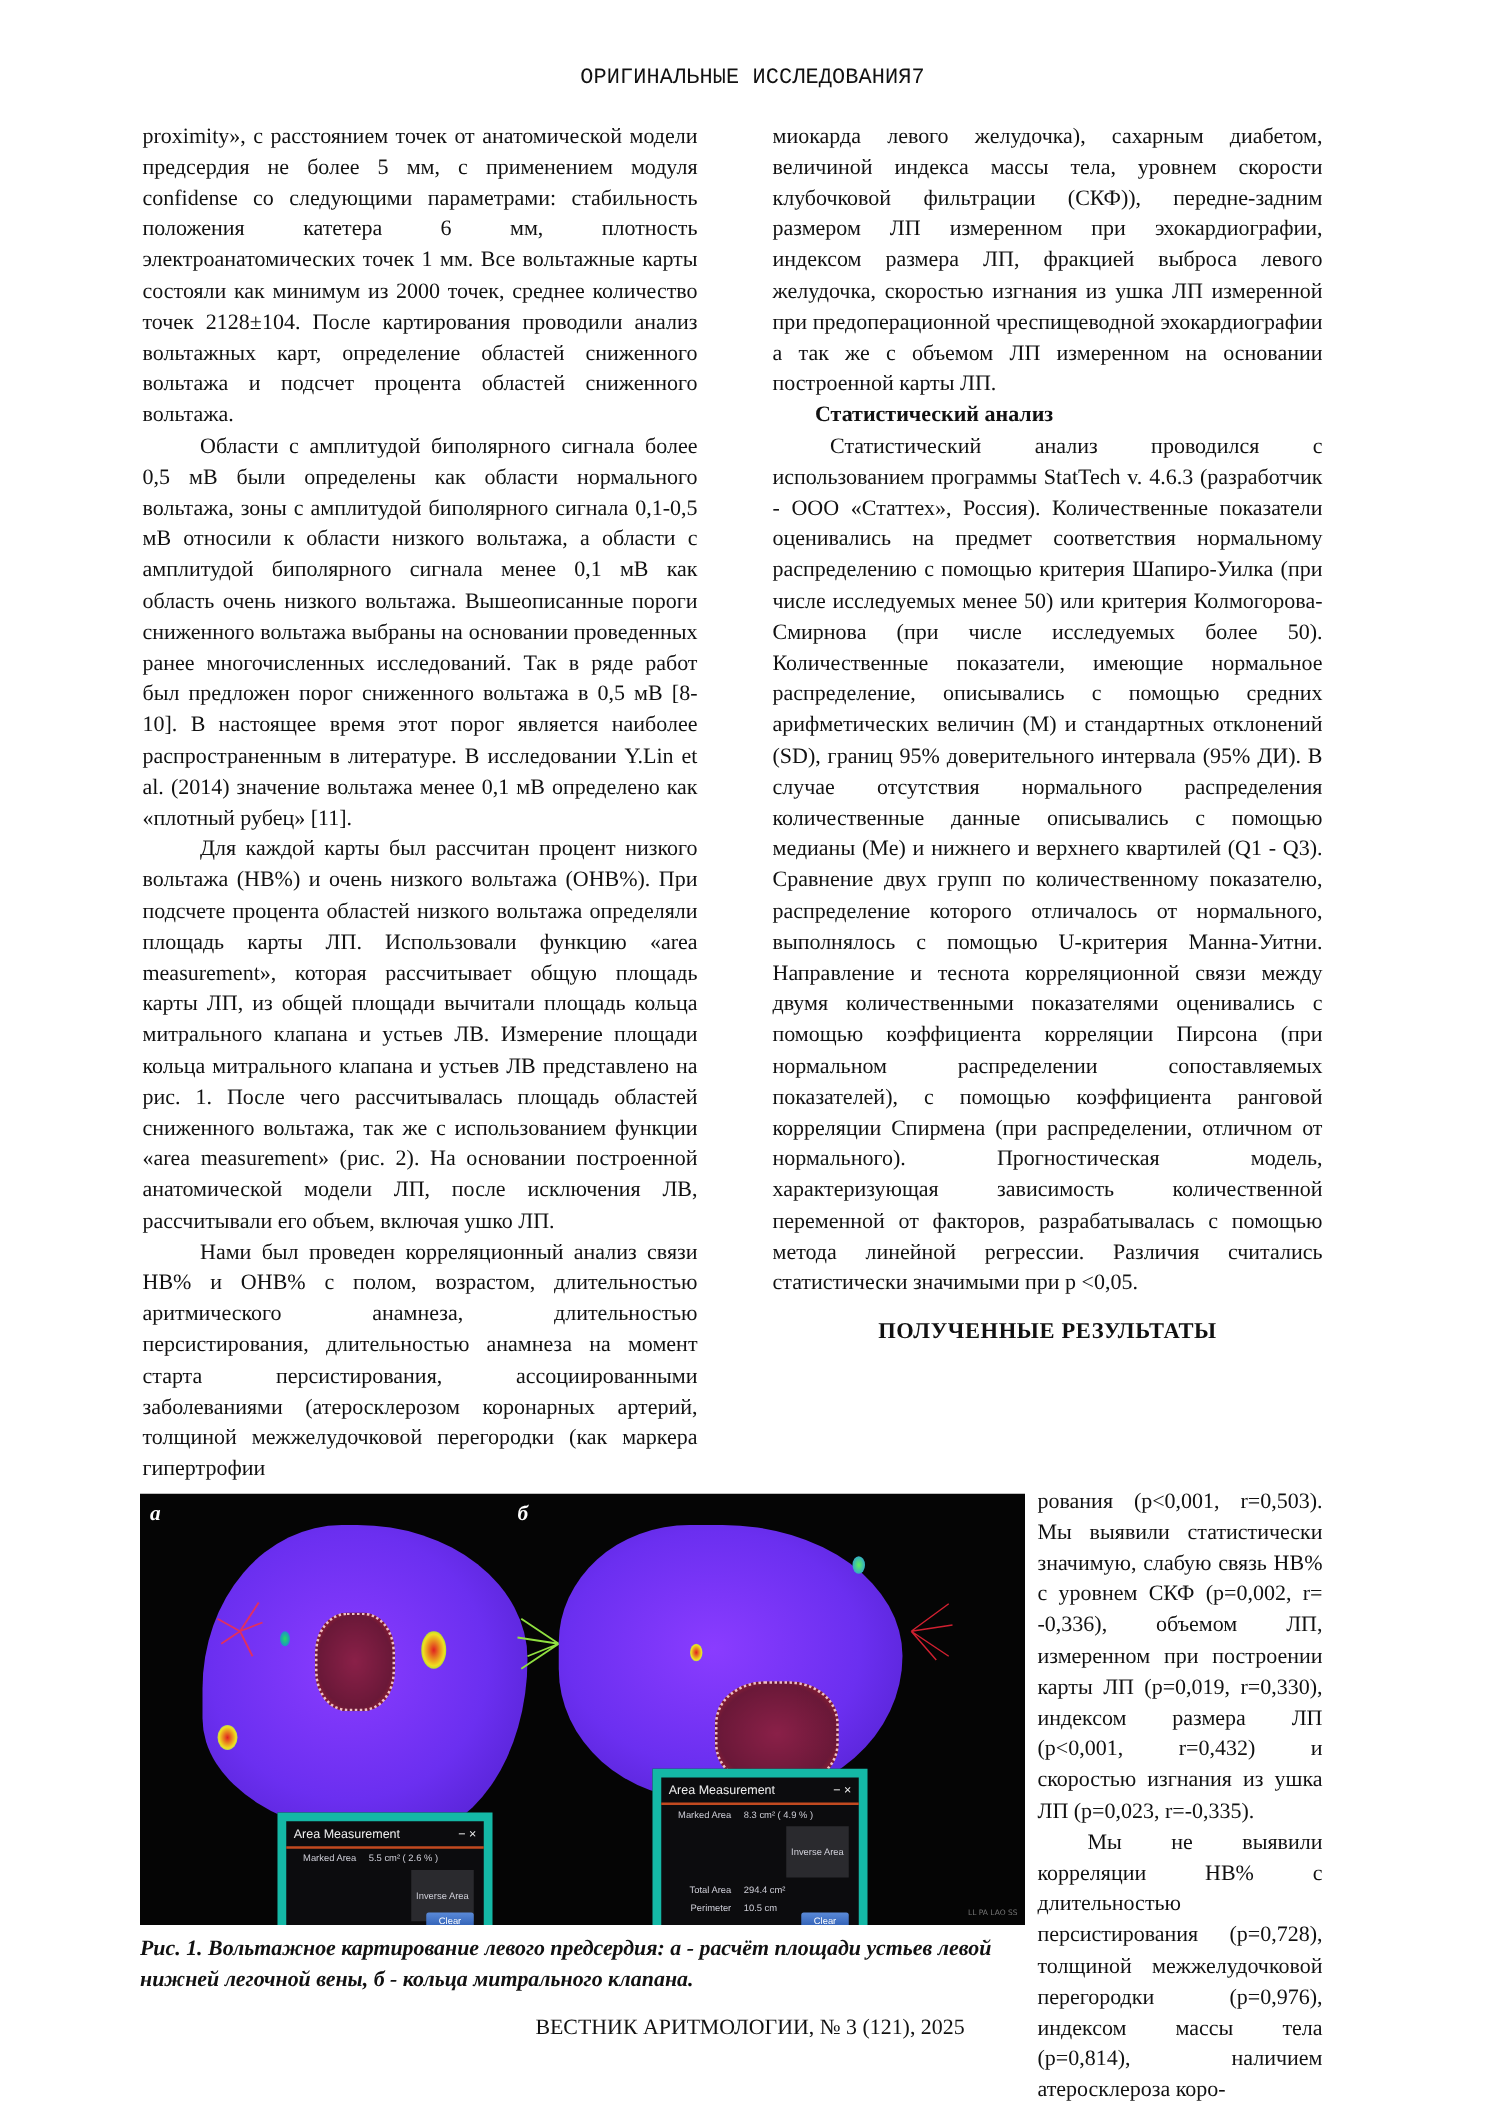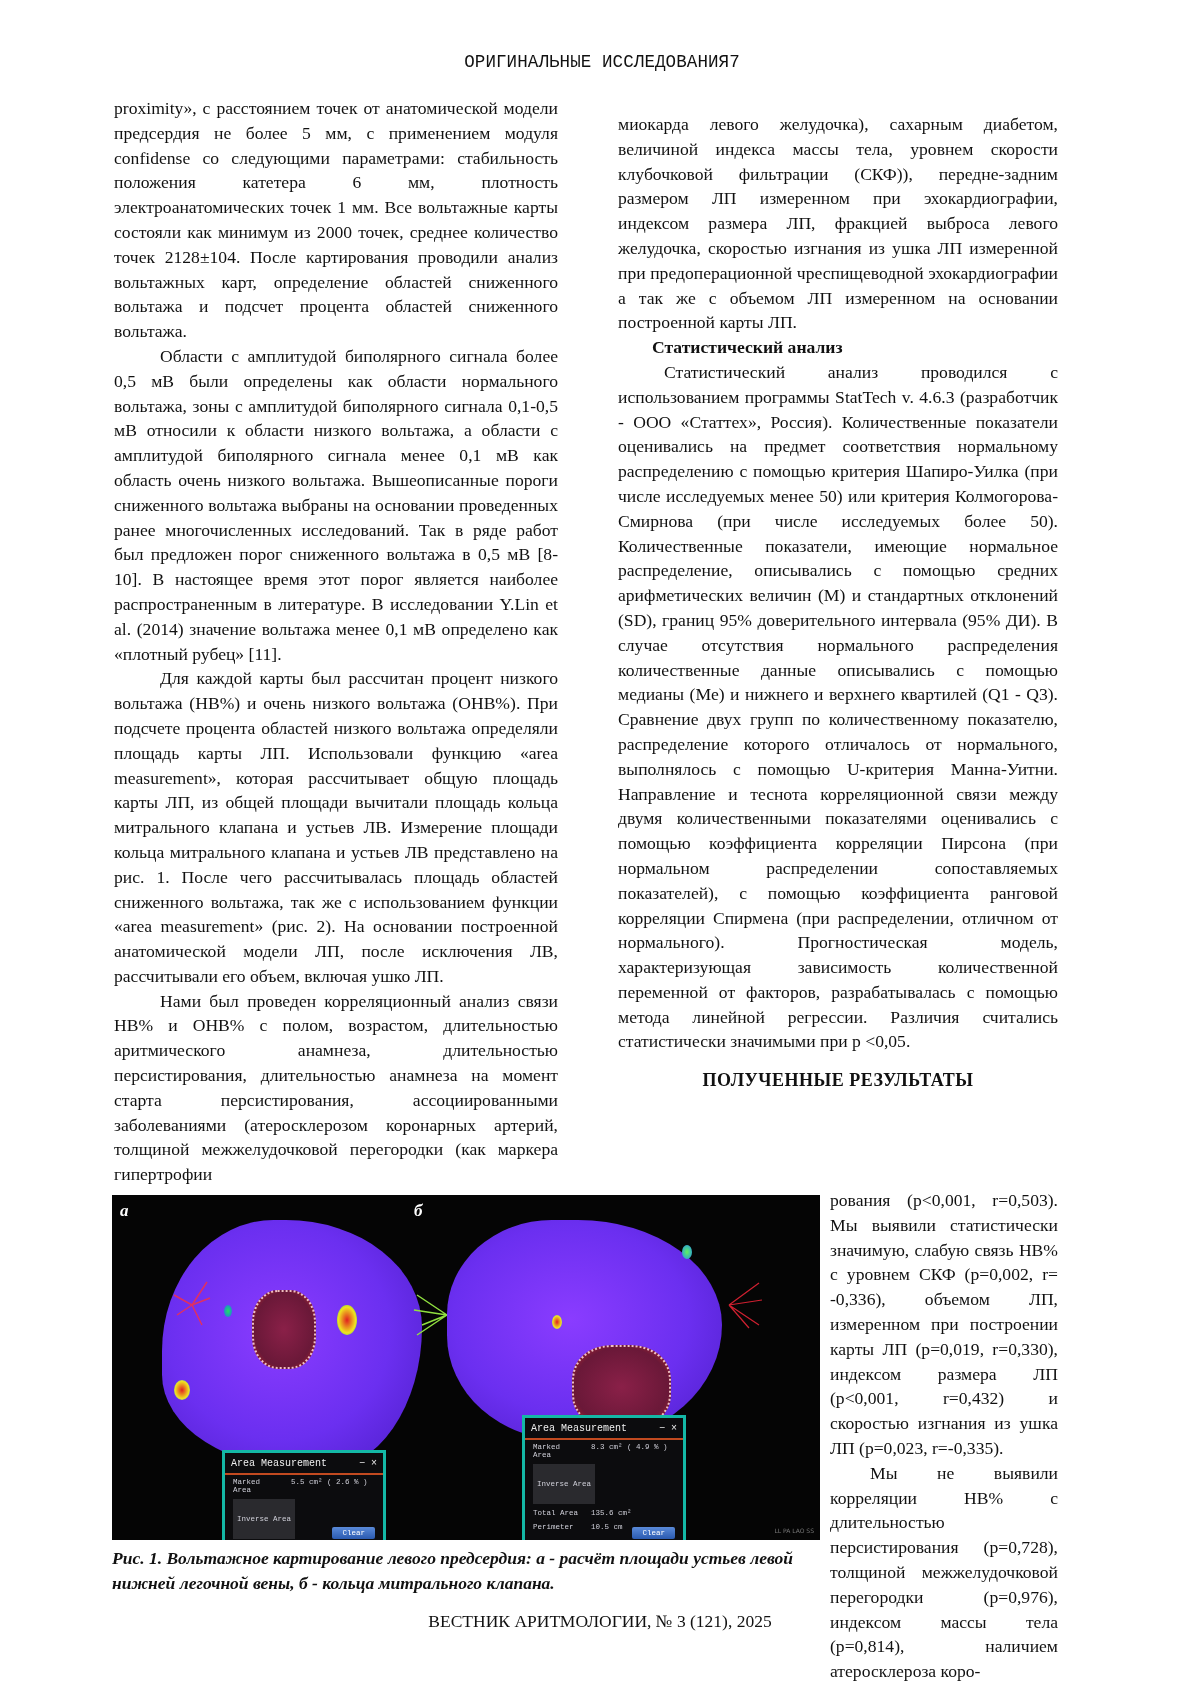--- a/index.html
+++ b/index.html
@@ -5,38 +5,38 @@
   html, body { margin: 0; padding: 0; background: #ffffff; }
   body { width: 1200px; height: 1697px; position: relative; overflow: hidden;
          font-family: "Liberation Serif", "DejaVu Serif", serif; color: #111; }
   .header { position: absolute; left: 107px; top: 52px; width: 990px; font-size: 17.5px;
             display: flex; justify-content: center; letter-spacing: 0.1px; font-family: Liberation Mono, monospace; }
   .col { position: absolute; font-size: 17.6px; line-height: 24.8px; text-align: justify;
          hyphens: manual; }
   .col p { margin: 0; }
   .indent { text-indent: 46px; }
   .col-left { left: 114px; top: 96px; width: 444px; }
-  .col-right { left: 618px; top: 112px; width: 440px; }
+  .col-right { left: 618px; top: 96px; width: 440px; }
   .subhead { font-weight: bold; text-align: left; margin-left: 34px !important; }
   .section-title { font-weight: bold; text-align: center; font-size: 18px;
                    letter-spacing: 0.5px; margin: 14px 0 16px 0 !important; }
   .wrap-text { position: absolute; left: 830px; top: 1188px; width: 228px; font-size: 17.6px;
                line-height: 24.8px; text-align: justify; }
   .wrap-text p { margin: 0; }
   .figure { position: absolute; left: 112px; top: 1195px; width: 708px; height: 345px;
             background: #050505; overflow: hidden; }
   .panel-label { position: absolute; color: #fff; font-style: italic; font-weight: bold;
                  font-size: 17px; }
   .atrium { position: absolute; background: radial-gradient(ellipse at 45% 45%, #8a3cff 0%, #6b2ff0 55%, #4a1cc4 100%);
             border-radius: 45% 55% 40% 60% / 55% 45% 60% 40%; }
   .spot { position: absolute; border-radius: 50%; }
   .ring { position: absolute; border-radius: 40%; background: radial-gradient(ellipse, #8a2048 0%, #6a1838 70%, #c02828 100%);
           border: 2px dotted #f0c0c0; }
-  .popup { position: absolute; width: 158px; background: #0c0c0e; border: 3px solid #14b8a6;
-           font-family: Liberation Mono, monospace; color: #cfcfd8; }
+  .popup { position: absolute; width: 158px; background: #0c0c0e; border: 7px solid #14b8a6;
+           font-family: Liberation Sans, sans-serif; color: #cfcfd8; text-align: right; }
   .popup-title { font-size: 10px; padding: 5px 6px 4px 6px; border-bottom: 2px solid #c24a20;
                  color: #eee; display: flex; justify-content: space-between; }
   .popup-row { font-size: 7.5px; padding: 3px 8px; display: flex; gap: 10px; }
   .popup-row .k { width: 48px; }
   .inv-btn { font-size: 7.5px; margin: 2px 8px; padding: 16px 4px; background: #2a2a2e; display: inline-block; }
   .clear-btn { position: absolute; right: 8px; bottom: 4px; font-size: 7.5px; color: #fff;
                background: linear-gradient(#5a8ad8, #2a5ab0); padding: 2px 10px; border-radius: 2px; }
   .corner-ctrls { position: absolute; right: 6px; bottom: 6px; font-family: "DejaVu Sans", sans-serif;
                   font-size: 6px; color: #777; }
   .caption { position: absolute; left: 112px; top: 1546px; width: 710px; font-weight: bold;
@@ -120,21 +120,21 @@
         <span>Area Measurement</span>
         <span>− ×</span>
       </div>
     <div class="popup-row">
         <span class="k">Marked Area</span>
         <span>8.3 cm² ( 4.9 % )</span>
       </div>
     <div class="inv-btn">Inverse Area</div>
     <div class="popup-row">
         <span class="k">Total Area</span>
-        <span>135.6 cm²</span>
+        <span>294.4 cm²</span>
       </div>
     <div class="popup-row">
         <span class="k">Perimeter</span>
         <span>10.5 cm</span>
       </div>
     <span class="clear-btn">Clear</span>
   </div>
 
   <div class="corner-ctrls">LL  PA  LAO  SS</div>
 </div>

